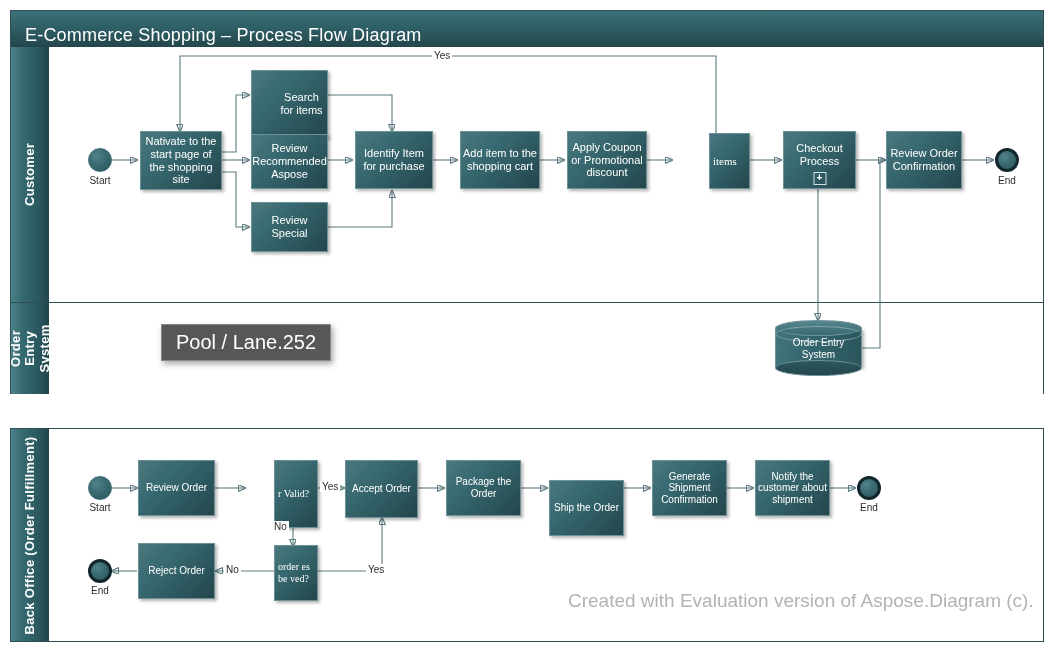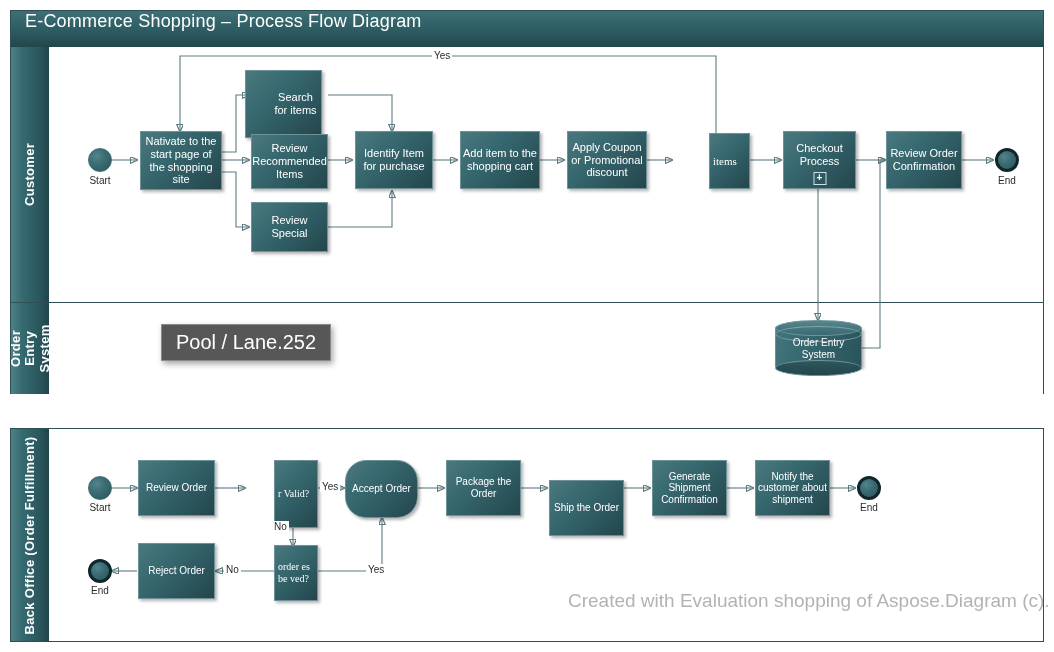--- a/index.html
+++ b/index.html
@@ -10,21 +10,21 @@
     -webkit-font-smoothing:antialiased;
   }
   .canvas{position:absolute;left:0;top:0;width:1054px;height:652px;}
 
   
   .pool{position:absolute;box-sizing:border-box;border:1px solid #2f4f55;background:#ffffff;}
   .pool-title{
     position:absolute;left:0;top:0;right:0;height:36px;
     background:linear-gradient(180deg,#3d7076 0%,#2d5c63 55%,#24474d 100%);
     color:#ffffff;font-size:18px;letter-spacing:.2px;
-    display:flex;align-items:flex-start;padding-left:14px;box-sizing:border-box;
+    display:flex;align-items:flex-end;padding-left:14px;box-sizing:border-box;
     border-bottom:1px solid #24474d;
   }
   .lane{position:absolute;box-sizing:border-box;border-top:1px solid #2f4f55;}
   .lane.first{border-top:none;}
   .lane-label{
     position:absolute;left:0;top:0;bottom:0;width:38px;
     background:linear-gradient(90deg,#4d8188 0%,#356a71 30%,#2a565d 75%,#20444a 100%);
     border-right:1px solid #24474d;
     display:flex;align-items:center;justify-content:center;
   }
@@ -205,26 +205,26 @@
     <line x1="830" y1="488" x2="855" y2="488" marker-end="url(#ah)"></line>
   </svg>
 
   <div class="evt start" style="left:88px;top:148px;width:24px;height:24px;"></div>
   <div class="evt-cap" style="left:74px;top:175px;width:52px;">Start</div>
 
   <div class="task" style="left:140px;top:131px;width:82px;height:59px;font-size:11px;">
     <span class="t">Nativate to the start page of the shopping site</span>
   </div>
 
-  <div class="task" style="left:245px;top:70px;width:77px;height:68px;font-size:11px;padding-left:24px;">
+  <div class="task" style="left:251px;top:70px;width:77px;height:68px;font-size:11px;padding-left:24px;">
     <span class="t">Search for items</span>
   </div>
 
   <div class="task" style="left:251px;top:134px;width:77px;height:55px;font-size:11px;">
-    <span class="t">Review Recommended Items</span>
+    <span class="t">Review Recommended Aspose</span>
   </div>
 
   <div class="task" style="left:251px;top:202px;width:77px;height:50px;font-size:11px;text-align:center;">
     <span class="t">Review Special</span>
   </div>
 
   <div class="task" style="left:355px;top:131px;width:78px;height:58px;font-size:11px;">
     <span class="t">Identify Item for purchase</span>
   </div>
 
@@ -274,21 +274,21 @@
   </div>
 
   <div class="task clip" style="left:274px;top:460px;width:44px;height:68px;font-size:10px;">
     <span class="t">r Valid?</span>
   </div>
 
   <div class="task clip" style="left:274px;top:545px;width:44px;height:56px;font-size:10px;">
     <span class="t" style="white-space:normal;line-height:1.25;">order es be ved?</span>
   </div>
 
-  <div class="task" style="left:345px;top:460px;width:73px;height:58px;font-size:10px;border-radius:21px;">
+  <div class="task" style="left:345px;top:460px;width:73px;height:58px;font-size:10px;">
     <span class="t">Accept Order</span>
   </div>
 
   <div class="task" style="left:446px;top:460px;width:75px;height:56px;font-size:10px;">
     <span class="t">Package the Order</span>
   </div>
 
   <div class="task" style="left:549px;top:480px;width:75px;height:56px;font-size:10px;">
     <span class="t">Ship the Order</span>
   </div>
@@ -309,15 +309,15 @@
   </div>
 
   <div class="evt end" style="left:88px;top:559px;width:24px;height:24px;"></div>
   <div class="evt-cap" style="left:74px;top:585px;width:52px;">End</div>
 
   <div class="elbl" style="left:320px;top:481px;">Yes</div>
   <div class="elbl" style="left:272px;top:521px;">No</div>
   <div class="elbl" style="left:366px;top:564px;">Yes</div>
   <div class="elbl" style="left:224px;top:564px;">No</div>
 
-  <div class="watermark" style="left:568px;top:590px;">Created with Evaluation shopping of Aspose.Diagram (c).</div>
+  <div class="watermark" style="left:568px;top:590px;">Created with Evaluation version of Aspose.Diagram (c).</div>
 
 </div>
 
 </body></html>

